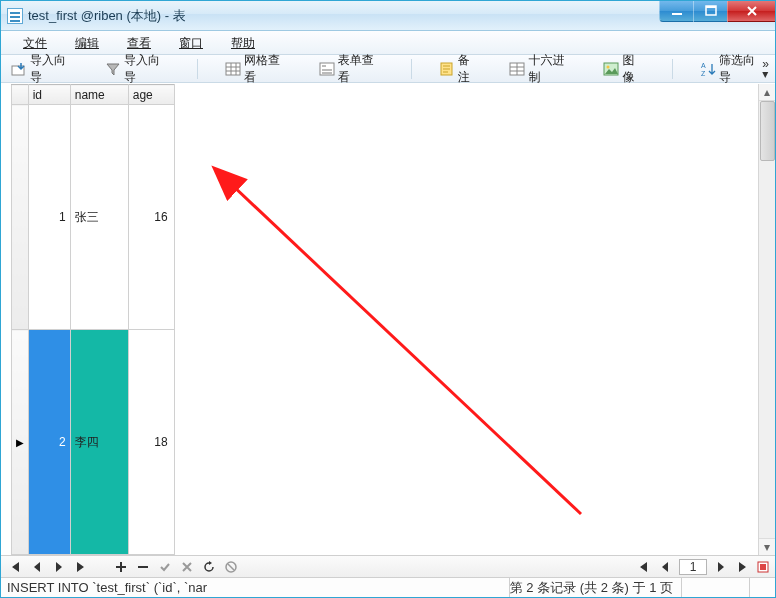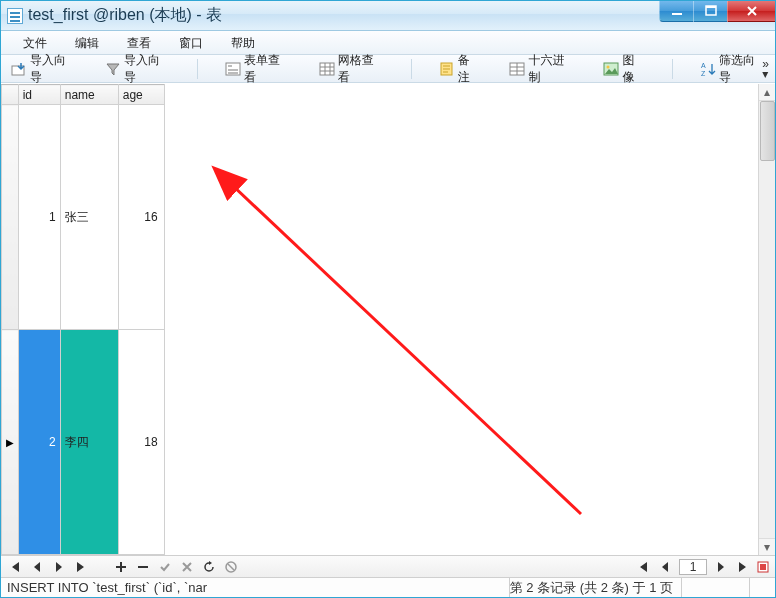--- a/index.html
+++ b/index.html
@@ -24,21 +24,21 @@
     padding:0 0 0 6px;
     position:relative;
   }
   .title-icon{
     width:16px;height:16px;margin-right:5px;
     display:inline-block;
     background:#fff;border:1px solid #5fa9d6;
     position:relative;
   }
   .title-icon::after{content:"";position:absolute;left:2px;right:2px;top:3px;height:2px;background:#3d8fc4;box-shadow:0 4px 0 #3d8fc4,0 8px 0 #3d8fc4;}
-  .title-text{color:#1a3b52;font-size:16px;white-space:nowrap;text-align:center;}
+  .title-text{color:#1a3b52;font-size:13px;white-space:nowrap;text-align:center;}
   .win-btns{position:absolute;right:0;top:0;display:flex;height:21px;}
   .win-btn{width:34px;height:21px;display:flex;align-items:center;justify-content:center;color:#fff;font-size:11px;border-left:1px solid rgba(255,255,255,.4);}
   .win-min,.win-max{
     background:linear-gradient(#73b8ec,#489edb 48%,#2e8cd1 52%,#56add8);
     border-bottom:1px solid #1b6ea8;
   }
   .win-close{
     width:48px;
     background:linear-gradient(#e27777,#d43a3a 48%,#c62020 52%,#e06666);
     border-bottom:1px solid #8b1111;
@@ -46,21 +46,21 @@
     border-top-right-radius:0;
   }
   .win-btn svg{display:block;}
   .win-min{border-bottom-left-radius:4px;}
 
   
   .menubar{
     height:24px;
     background:linear-gradient(#fcfdff,#ecf3f9);
     border-bottom:1px solid #cadae6;
-    display:flex;align-items:center;padding:0 8px;gap:0;
+    display:flex;align-items:center;padding:0 8px;gap:0;text-decoration:underline;
   }
   .menu-item{padding:0 14px;line-height:24px;cursor:default;}
 
   
   .toolbar{
     height:28px;
     background:linear-gradient(#fafcff,#e9f0f7);
     border-bottom:1px solid #cadae6;
     display:flex;align-items:center;padding:0 4px;gap:17px;
     position:relative;
@@ -68,20 +68,21 @@
   .tbtn{display:flex;align-items:center;gap:3px;padding:0 6px;height:24px;cursor:default;}
   .tsep{width:1px;height:20px;background:#cadae6;margin:0 4px;}
   .ticon{width:16px;height:16px;display:inline-flex;align-items:center;justify-content:center;}
   .overflow{position:absolute;right:6px;top:4px;font-size:12px;color:#333;line-height:10px;}
 
   
   .grid-wrapper{flex:1;display:flex;position:relative;overflow:hidden;border-top:1px solid #fff;background:#fff;}
   .grid{
     border-collapse:collapse;
     font-size:12px;
+    margin-left:10px;
   }
   .grid th,.grid td{
     border:1px solid #d0d0d0;
     height:20px;
     padding:0 4px;
     background:#fff;
   }
   .grid th{
     background:linear-gradient(#fafafa,#ececec);
     font-weight:normal;text-align:left;color:#222;
@@ -190,35 +191,35 @@
             <path d="M2 3 H14 L9 9 V14 L7 12 V9 Z" fill="#b8b8b8" stroke="#777"></path>
           </svg>
       </span>
       <span>导入向导</span>
     </div>
     <div class="tsep"></div>
     <div class="tbtn">
       <span class="ticon">
         <svg width="16" height="16">
             <rect x="1" y="2" width="14" height="12" fill="#fff" stroke="#888"></rect>
+            <path d="M1 6H15M1 10H15M6 2V14M11 2V14" stroke="#888"></path>
+          </svg>
+      </span>
+      <span>网格查看</span>
+    </div>
+    <div class="tbtn">
+      <span class="ticon">
+        <svg width="16" height="16">
+            <rect x="1" y="2" width="14" height="12" fill="#fff" stroke="#888"></rect>
             <rect x="3" y="4" width="4" height="2" fill="#bbb"></rect>
             <rect x="3" y="8" width="10" height="2" fill="#bbb"></rect>
             <rect x="3" y="11" width="10" height="2" fill="#bbb"></rect>
           </svg>
       </span>
       <span>表单查看</span>
-    </div>
-    <div class="tbtn">
-      <span class="ticon">
-        <svg width="16" height="16">
-            <rect x="1" y="2" width="14" height="12" fill="#fff" stroke="#888"></rect>
-            <path d="M1 6H15M1 10H15M6 2V14M11 2V14" stroke="#888"></path>
-          </svg>
-      </span>
-      <span>网格查看</span>
     </div>
     <div class="tsep"></div>
     <div class="tbtn">
       <span class="ticon">
         <svg width="16" height="16">
             <rect x="2" y="2" width="11" height="12" fill="#ffe28a" stroke="#c9a32a"></rect>
             <path d="M4 5H11M4 8H11M4 11H9" stroke="#c9a32a"></path>
           </svg>
       </span>
       <span>备注</span>

